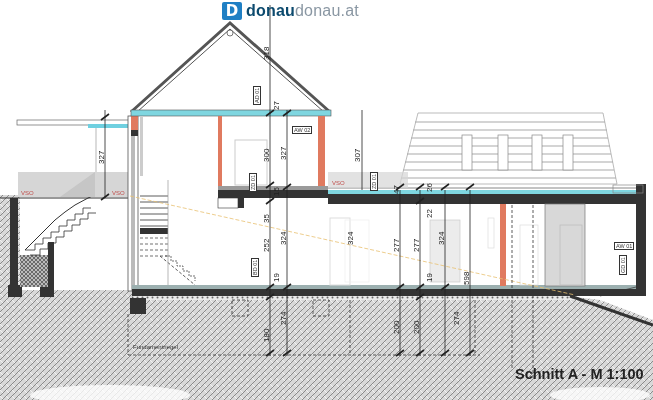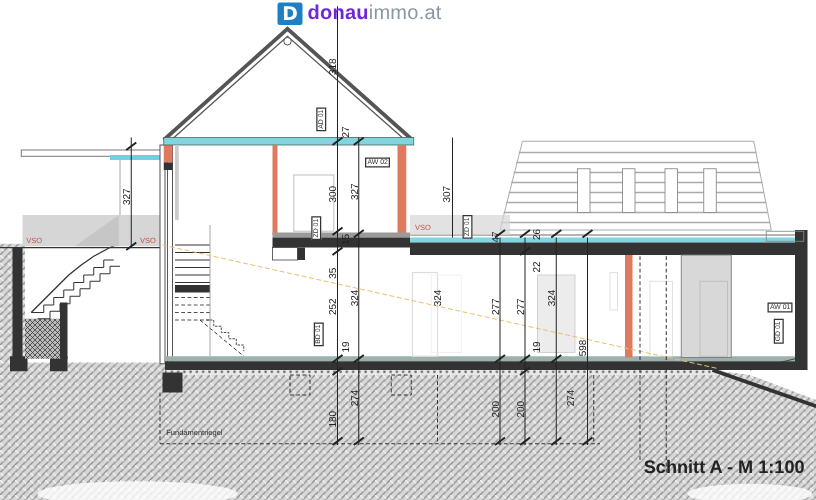--- a/index.html
+++ b/index.html
@@ -1,21 +1,21 @@
 <!DOCTYPE html>
 <html><head>
 <meta charset="utf-8">
 <style>
   html,body{margin:0;padding:0;background:#fff;}
   body{width:653px;height:400px;overflow:hidden;position:relative;font-family:"Liberation Sans",sans-serif;}
   #stage{position:absolute;left:0;top:0;width:653px;height:400px;}
   .logo{position:absolute;left:222px;top:0;height:22px;display:flex;align-items:center;gap:4px;}
   .logo-mark{width:20px;height:18px;background:#1f7fc4;color:#fff;font-weight:bold;font-size:15px;line-height:18px;text-align:center;border-radius:2px;font-family:"DejaVu Sans",sans-serif;}
   .logo-text{font-size:16px;font-weight:bold;letter-spacing:0.2px;}
-  .logo-text .a{color:#6d28d9;}
+  .logo-text .a{color:#0c4a6e;}
   .logo-text .b{color:#8a97a3;font-weight:normal;}
   .caption{position:absolute;left:515px;top:366px;font-size:14.5px;color:#222;font-weight:bold;}
   .dim{position:absolute;font-size:8px;color:#222;transform:rotate(-90deg);transform-origin:left top;white-space:nowrap;font-family:"Liberation Sans",sans-serif;}
   .tag{position:absolute;font-size:5.5px;color:#333;border:1px solid #333;background:#fff;padding:0 1px;white-space:nowrap;}
   .tag.v{transform:rotate(-90deg);transform-origin:left top;}
   .vso{position:absolute;font-size:6px;color:#c0504d;}
   .label{position:absolute;font-size:6px;color:#333;}
 </style>
 </head>
 <body>
@@ -176,21 +176,21 @@
       <path d="M416 190 l8 -6 M416 204 l8 -6 M416 290 l8 -6 M416 300 l8 -6 M416 356 l8 -6"></path>
       <path d="M441 190 l8 -6 M441 290 l8 -6 M441 356 l8 -6"></path>
       <path d="M466 190 l8 -6 M466 356 l8 -6"></path>
     </g>
   </svg>
 
   
   <div class="logo">
     <div class="logo-mark">D</div>
     <div class="logo-text">
-      <span class="a">donau</span><span class="b">immo.at</span>
+      <span class="a">donau</span><span class="b">donau.at</span>
     </div>
   </div>
 
   
   <span class="dim" style="left:262px;top:60px;">318</span>
   <span class="dim" style="left:272px;top:110px;">27</span>
   <span class="dim" style="left:262px;top:162px;">300</span>
   <span class="dim" style="left:279px;top:160px;">327</span>
   <span class="dim" style="left:272px;top:196px;">15</span>
   <span class="dim" style="left:97px;top:164px;">327</span>

